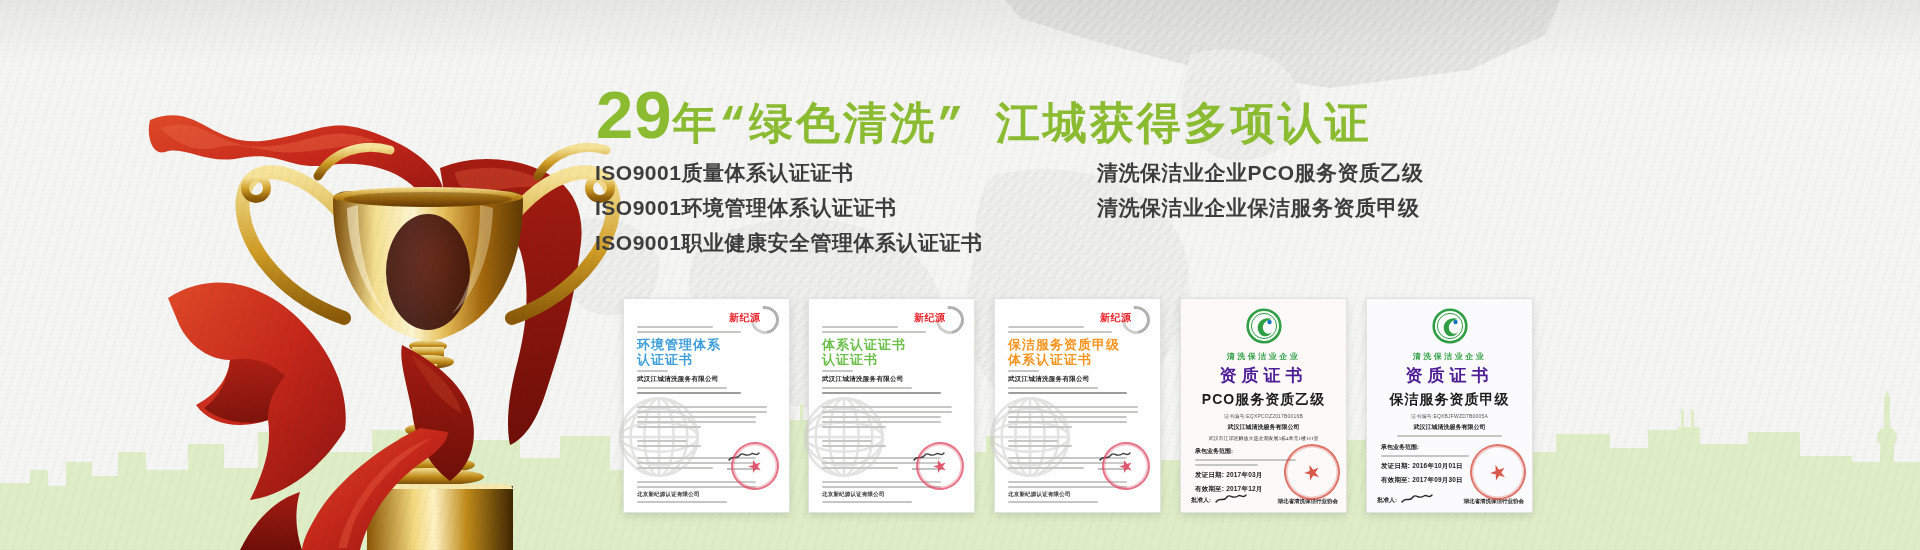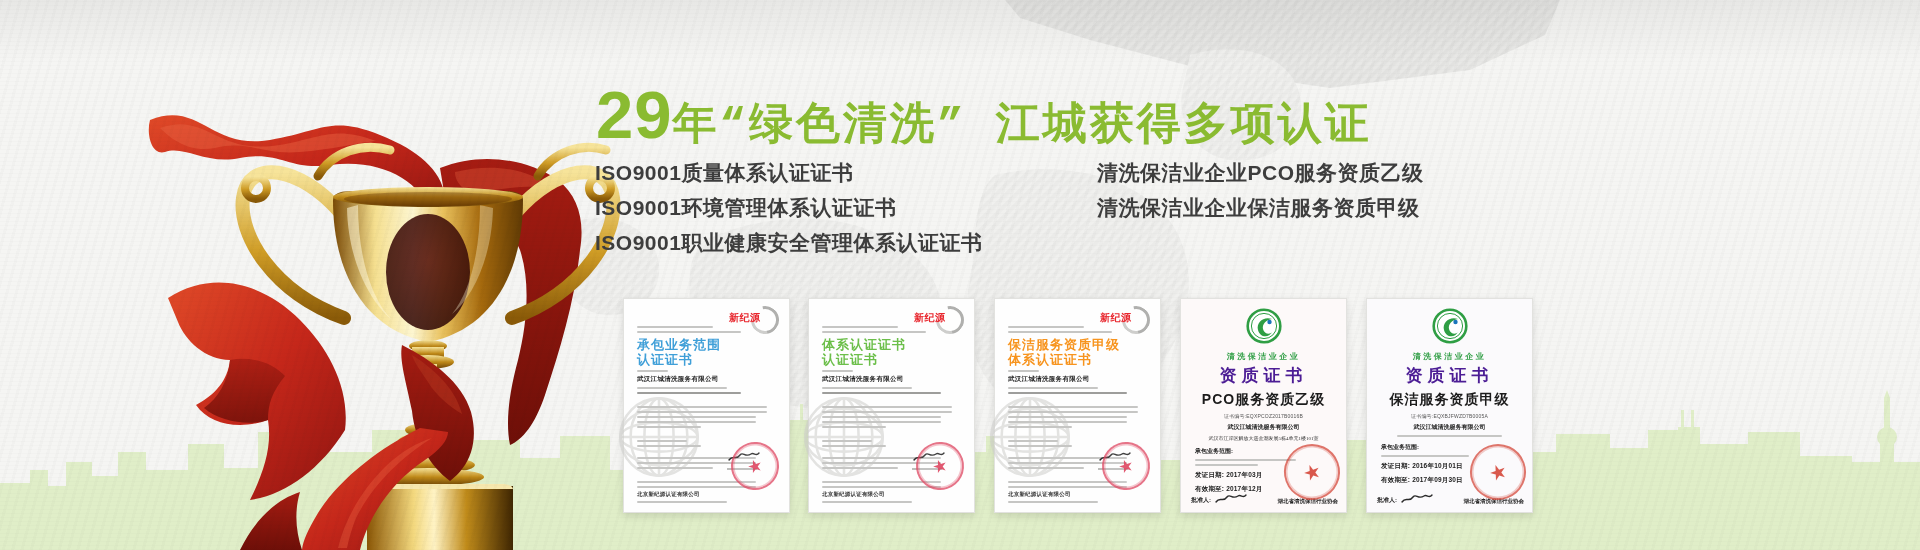--- a/index.html
+++ b/index.html
@@ -258,21 +258,21 @@
     <div class="xjy">
       <span class="swirl"></span>
       <span class="brand">新纪源</span>
     </div>
     <div class="cA-body">
       <div>
         <div class="bar w5"></div>
           <div class="bar w7"></div>
       </div>
       <div class="cA-title" style="color:#3f9fd8">
-        <div>承包业务范围</div>
+        <div>环境管理体系</div>
         <div>认证证书</div>
       </div>
       <div class="bar w2"></div>
       <div class="cA-company">武汉江城清洗服务有限公司</div>
       <div>
         <div class="bar w6"></div>
           <div class="bar dark w7"></div>
         <div class="gap6"></div>
         <div class="bar w9"></div>
           <div class="bar w9"></div>

